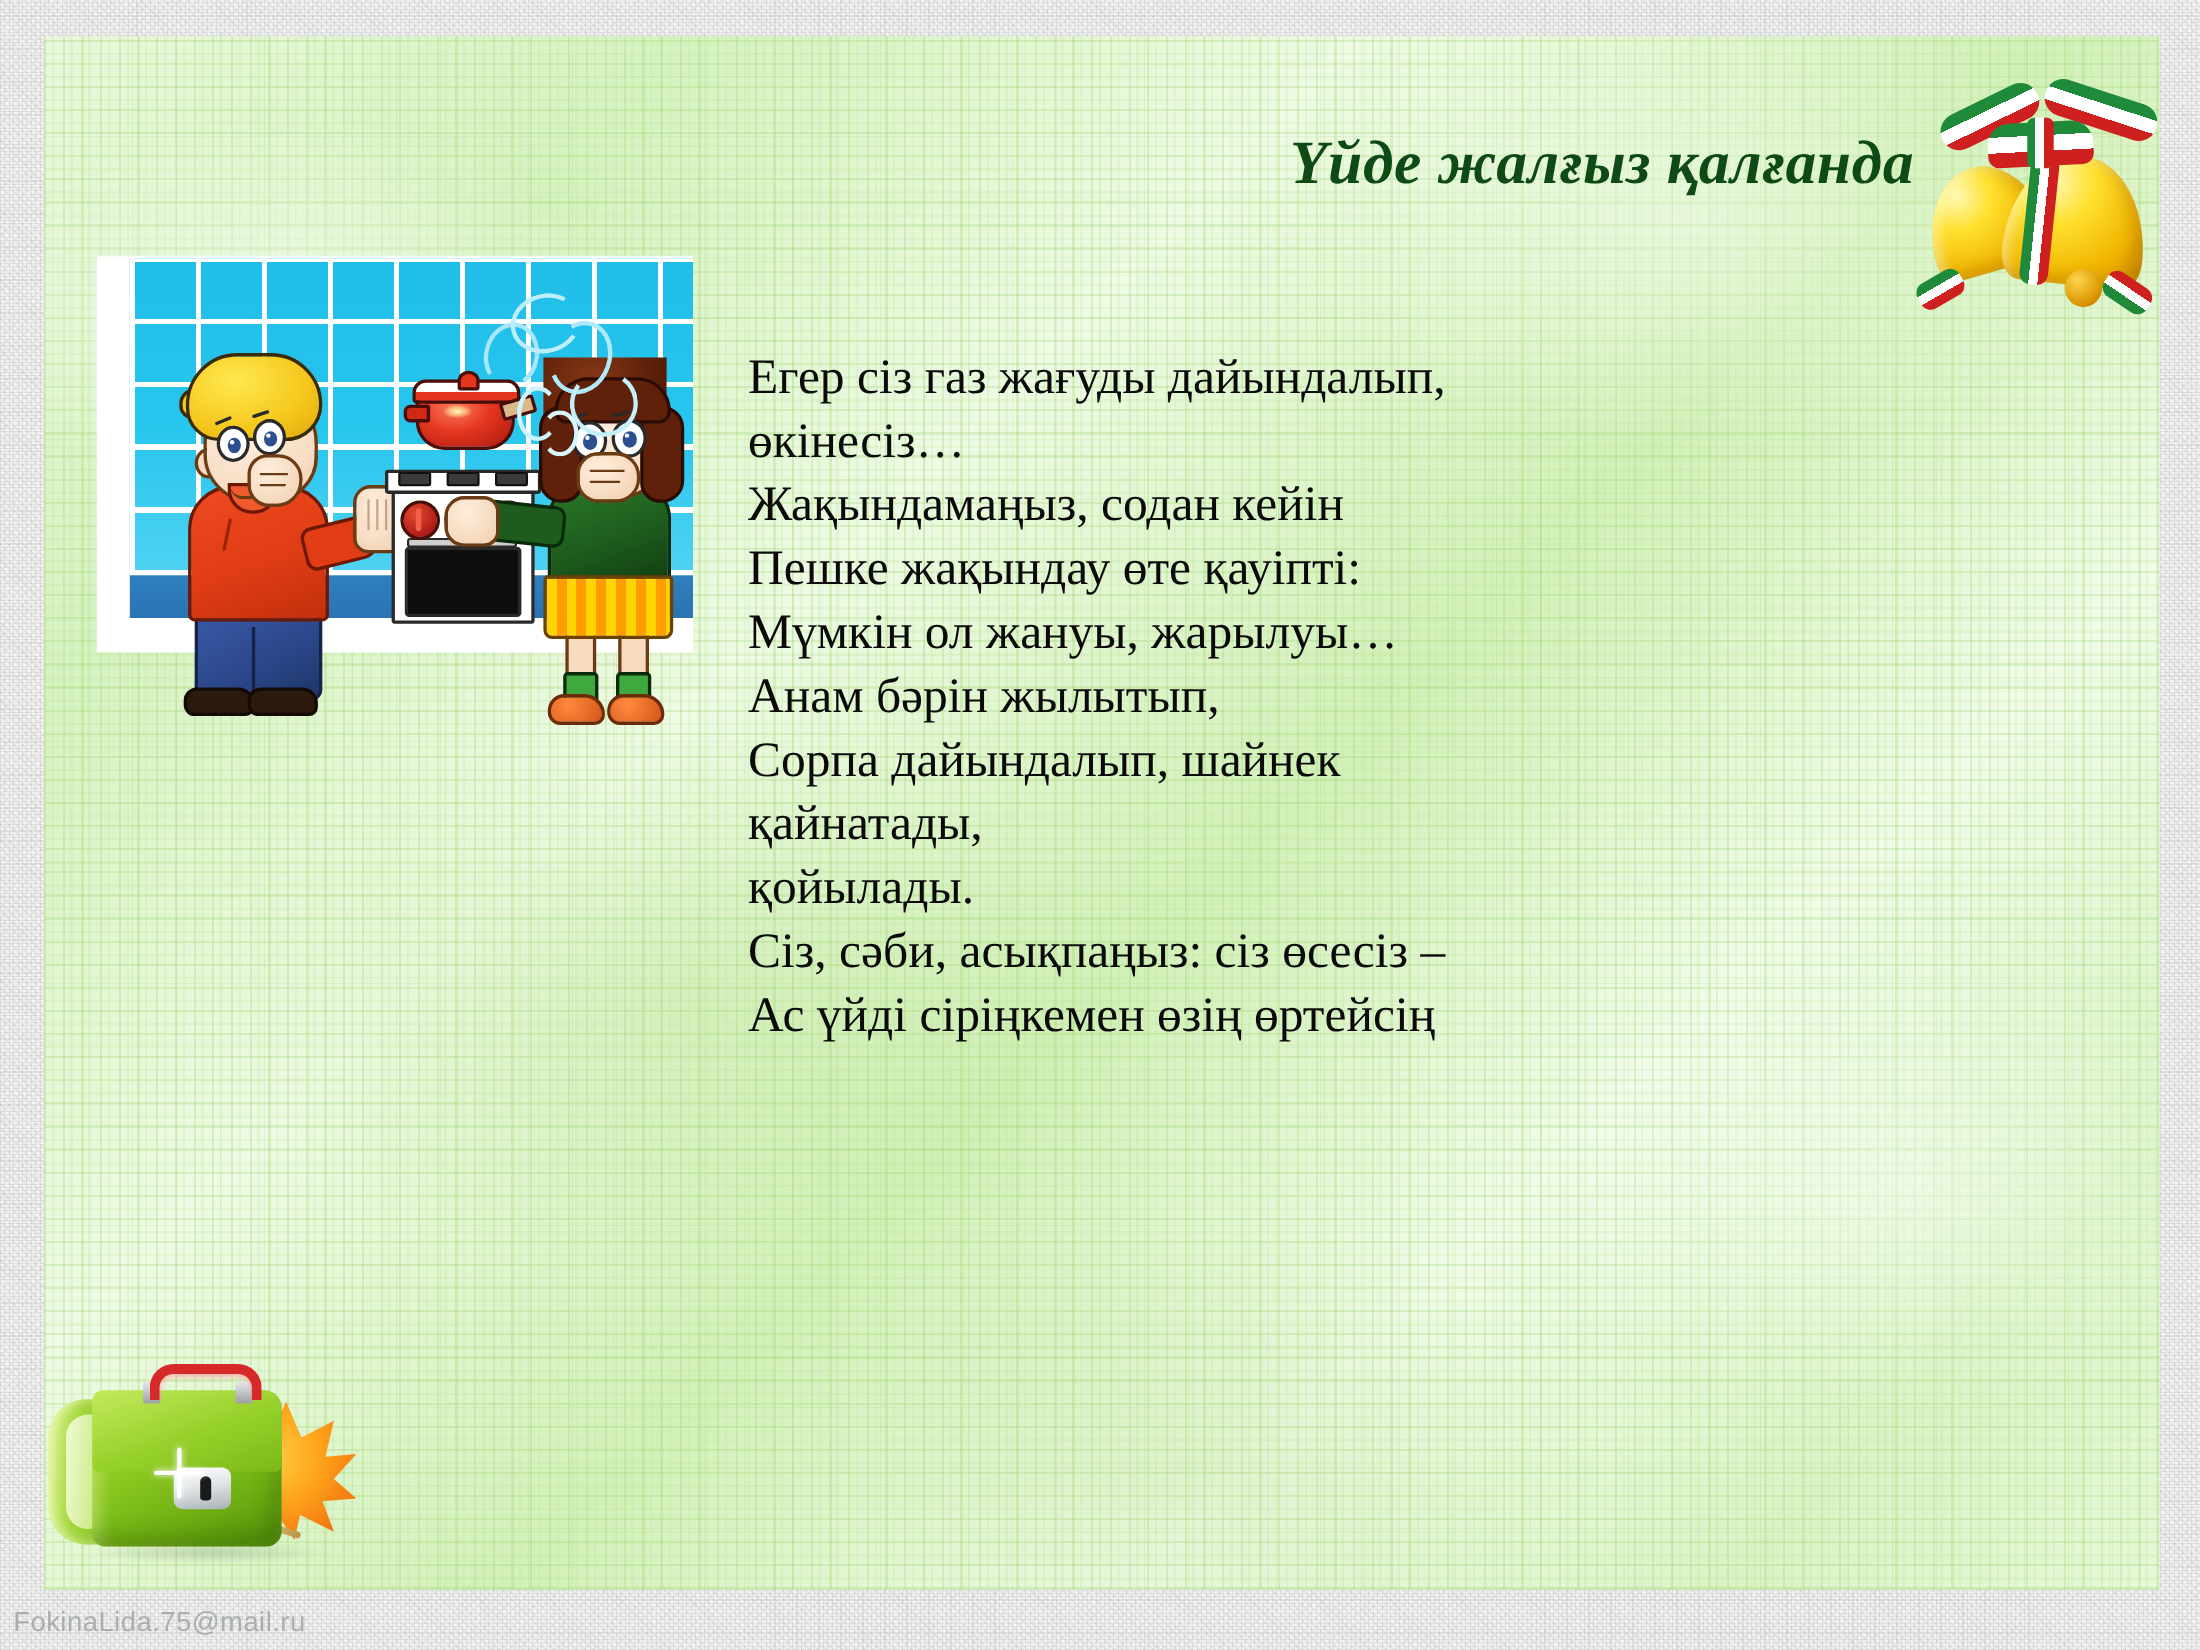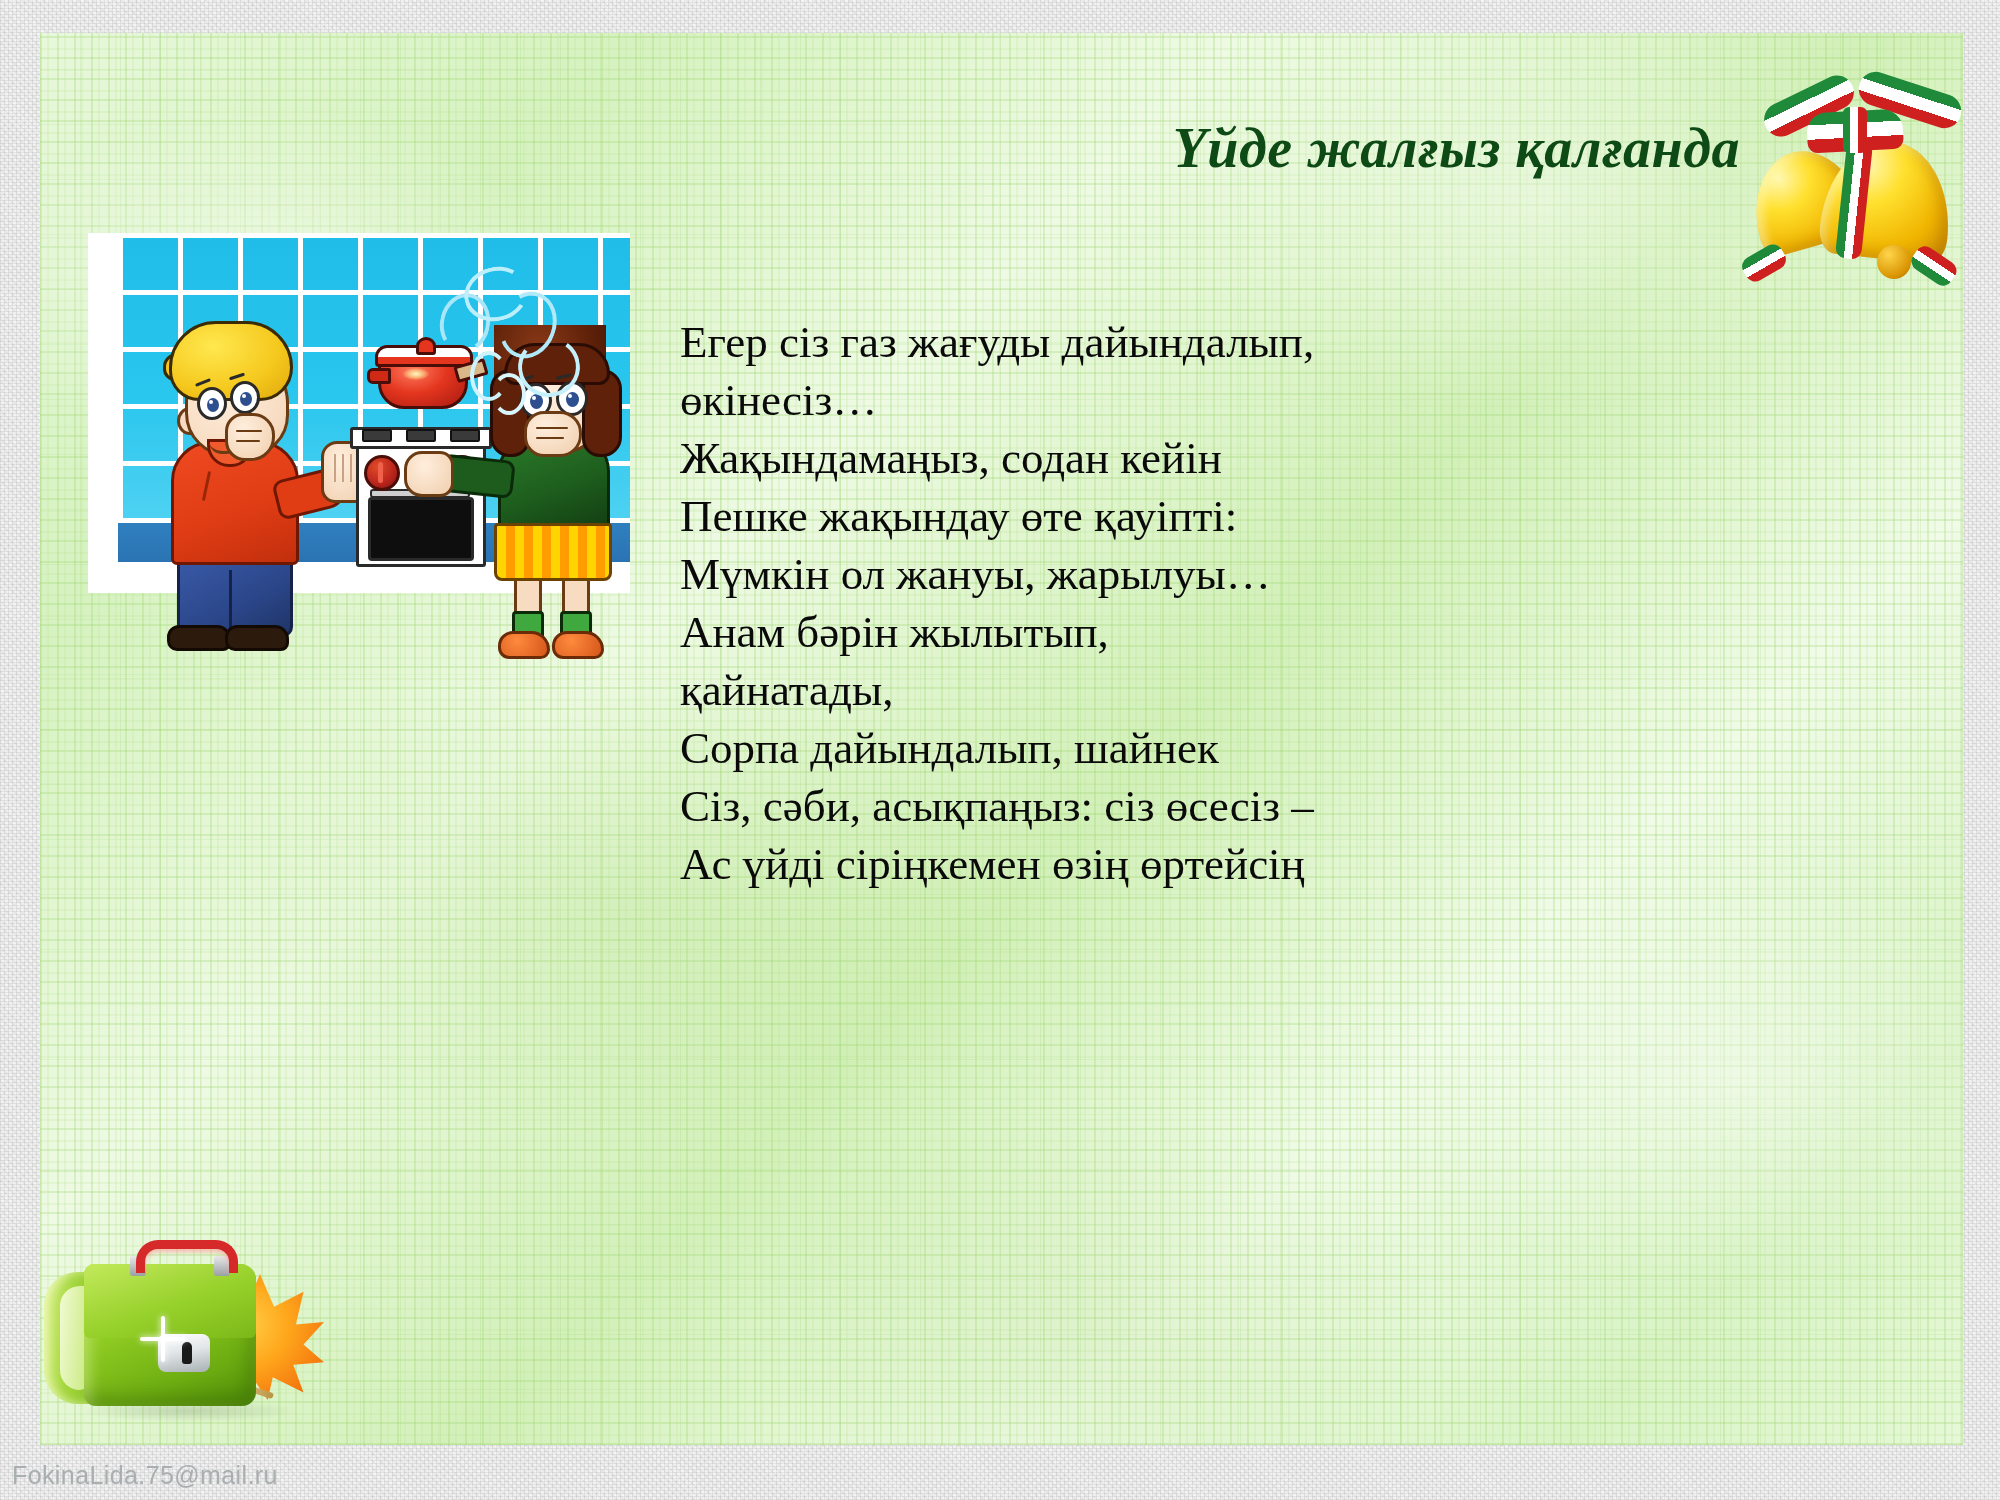--- a/index.html
+++ b/index.html
@@ -553,22 +553,23 @@
       </div>
     </div>
 
     <div id="poem">
       <div class="ln">Егер сіз газ жағуды дайындалып,</div>
       <div class="ln">өкінесіз…</div>
       <div class="ln">Жақындамаңыз, содан кейін</div>
       <div class="ln">Пешке жақындау өте қауіпті:</div>
       <div class="ln">Мүмкін ол жануы, жарылуы…</div>
       <div class="ln">Анам бәрін жылытып,</div>
+      <div class="ln">Сорпа дайындалып, шайнек</div>
       <div class="ln">қайнатады,</div>
-      <div class="ln">Сорпа дайындалып, шайнек</div>
+      <div class="ln">қойылады.</div>
       <div class="ln">Сіз, сәби, асықпаңыз: сіз өсесіз –</div>
       <div class="ln">Ас үйді сіріңкемен өзің өртейсің</div>
     </div>
 
   </div>
 
   <div id="bells">
     <div class="tail t2"></div>
     <div class="tail t3"></div>
     <div class="bell back"></div>

